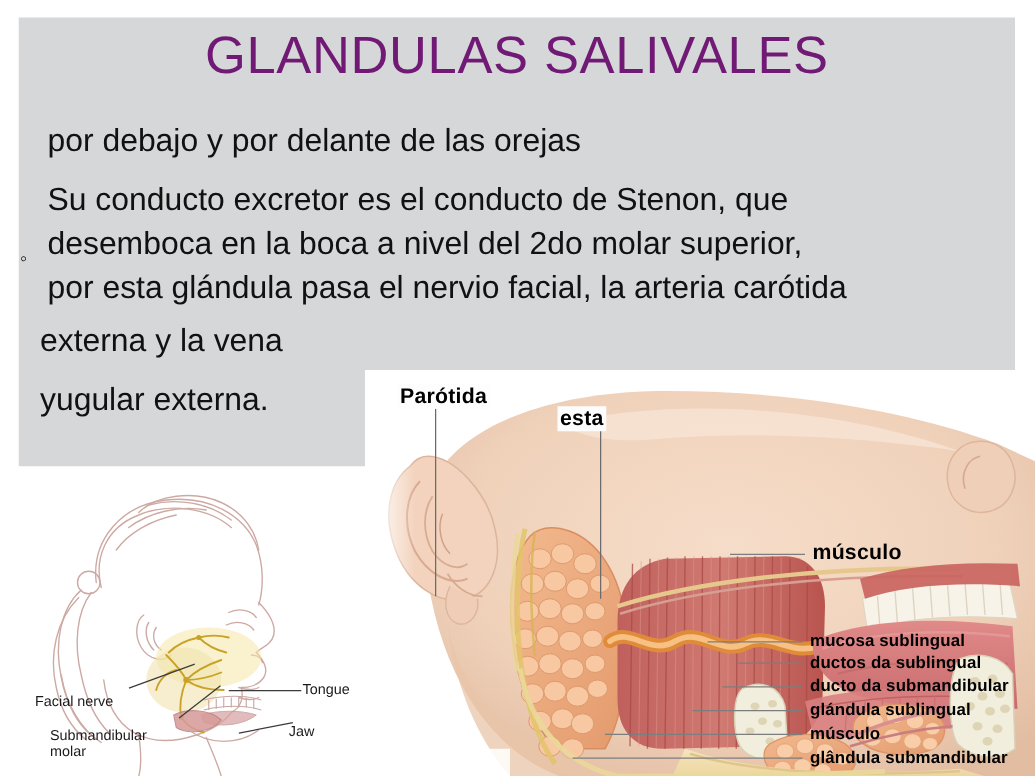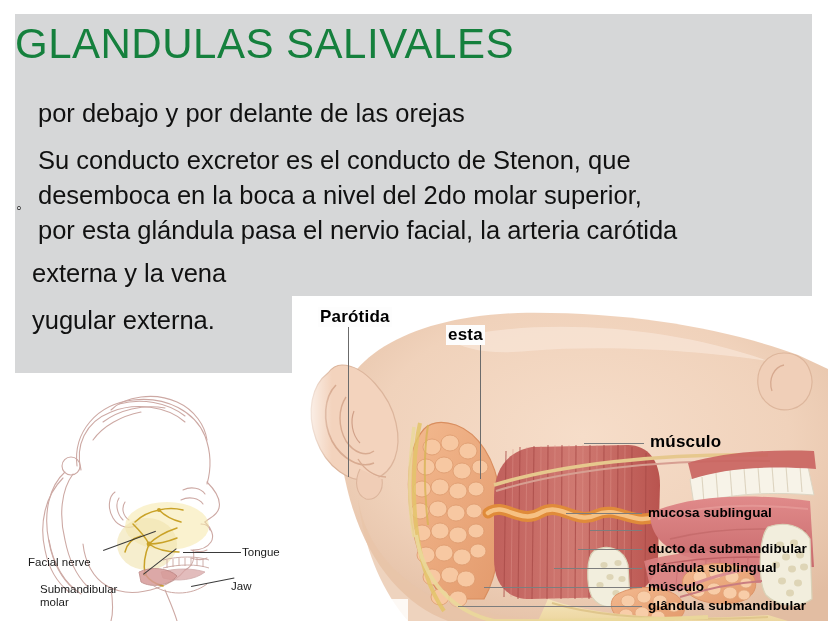--- a/index.html
+++ b/index.html
@@ -18,22 +18,22 @@
     background:#d6d7d8;
   }
   .gray-tail{
     position:absolute;left:15px;top:296px;width:277px;height:77px;
     background:#d6d7d8;
   }
 
   
   .title{
     position:absolute;left:15px;top:20px;width:797px;
-    text-align:left;
-    color:#15803d;
+    text-align:center;
+    color:#701a75;
     font-size:42px;
     letter-spacing:0.5px;
     font-weight:400;
     white-space:nowrap;
   }
 
   
   .body-text{
     position:absolute;left:16px;top:96px;width:800px;
     color:#111;
@@ -452,19 +452,20 @@
     <div class="lbl-mid" style="left:352px;top:133px;">músculo</div>
 
     <div class="hline g" style="left:268px;top:214px;width:76px;"></div>
     <div class="hline g" style="left:292px;top:231px;width:52px;"></div>
     <div class="hline g" style="left:280px;top:250px;width:64px;"></div>
     <div class="hline g" style="left:256px;top:269px;width:88px;"></div>
     <div class="hline g" style="left:186px;top:288px;width:158px;"></div>
     <div class="hline g" style="left:160px;top:307px;width:184px;"></div>
 
     <div class="lbl-right" style="left:350px;top:205px;">mucosa sublingual</div>
+    <div class="lbl-right" style="left:350px;top:222px;">ductos da sublingual</div>
     <div class="lbl-right" style="left:350px;top:241px;">ducto da submandibular</div>
     <div class="lbl-right" style="left:350px;top:260px;">glándula sublingual</div>
     <div class="lbl-right" style="left:350px;top:279px;">músculo</div>
     <div class="lbl-right" style="left:350px;top:298px;">glândula submandibular</div>
   </div>
 
 </div>
 
 </body></html>

